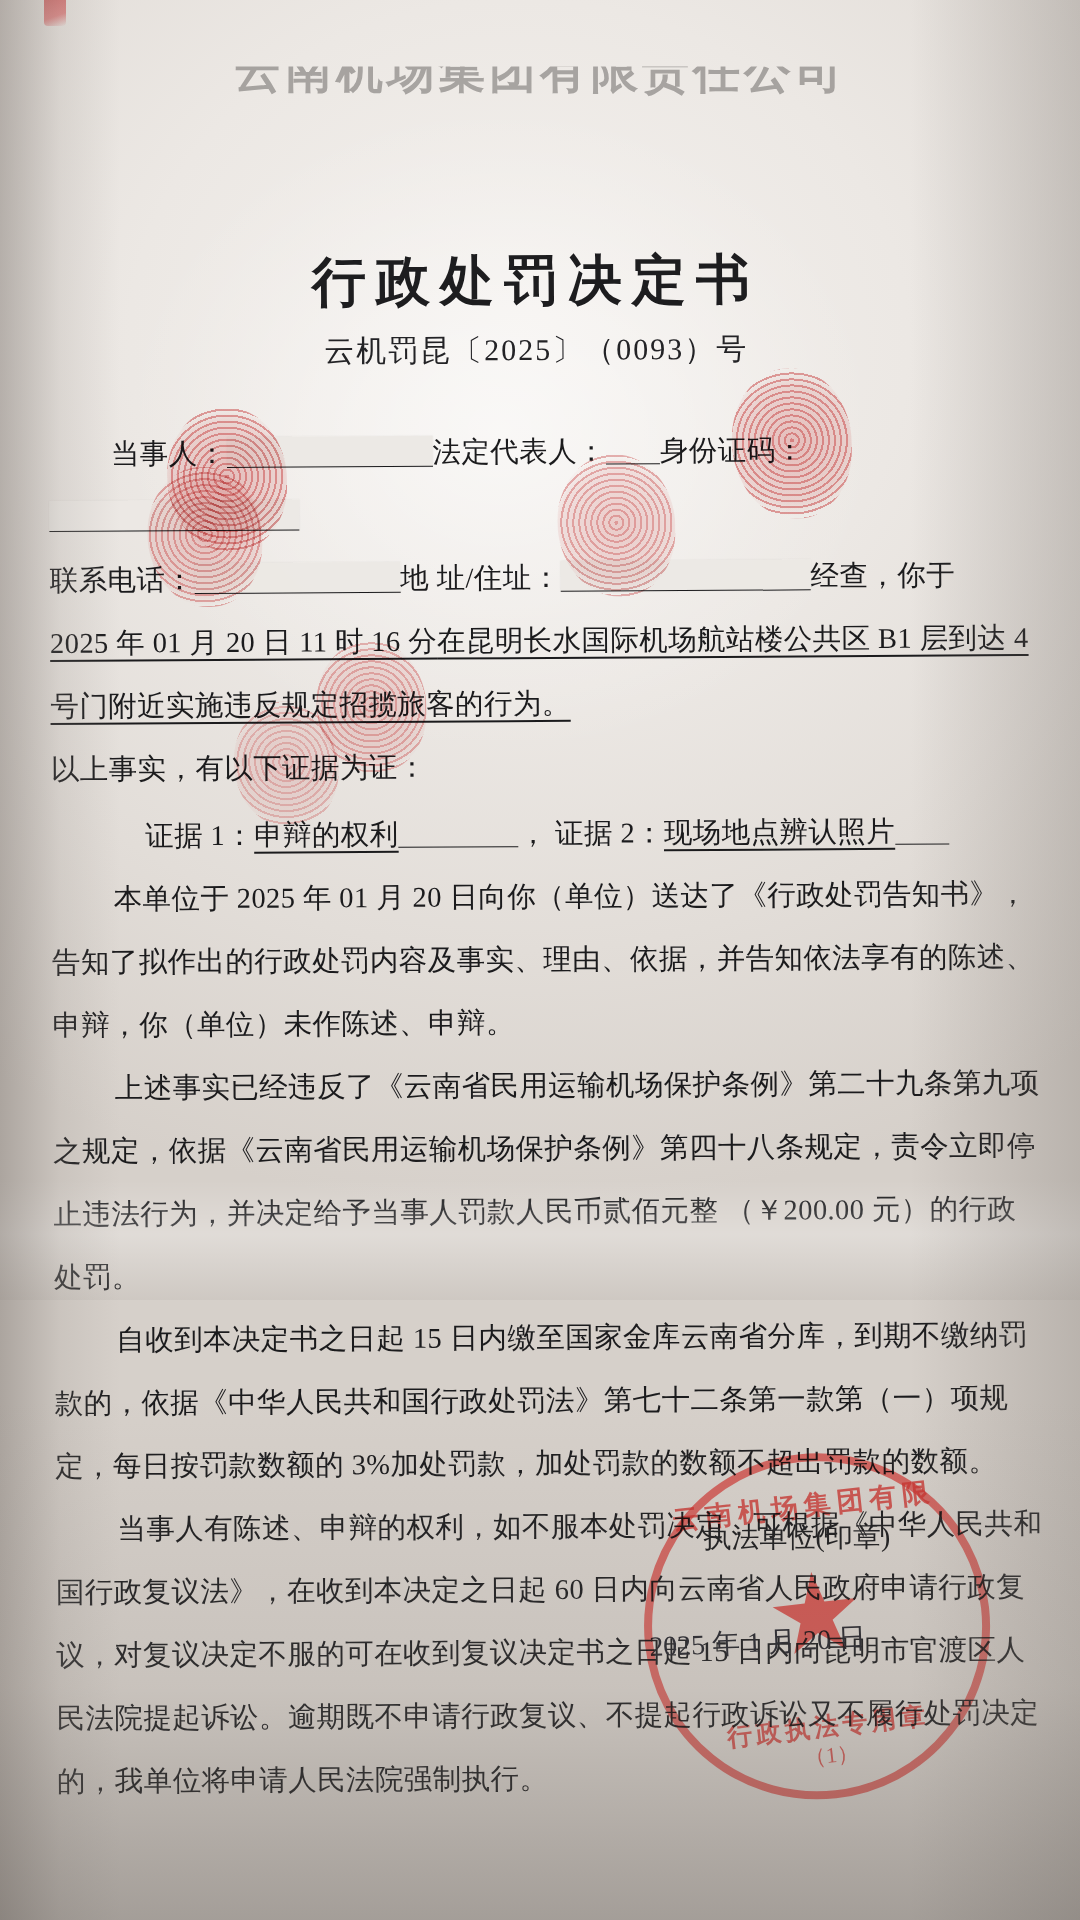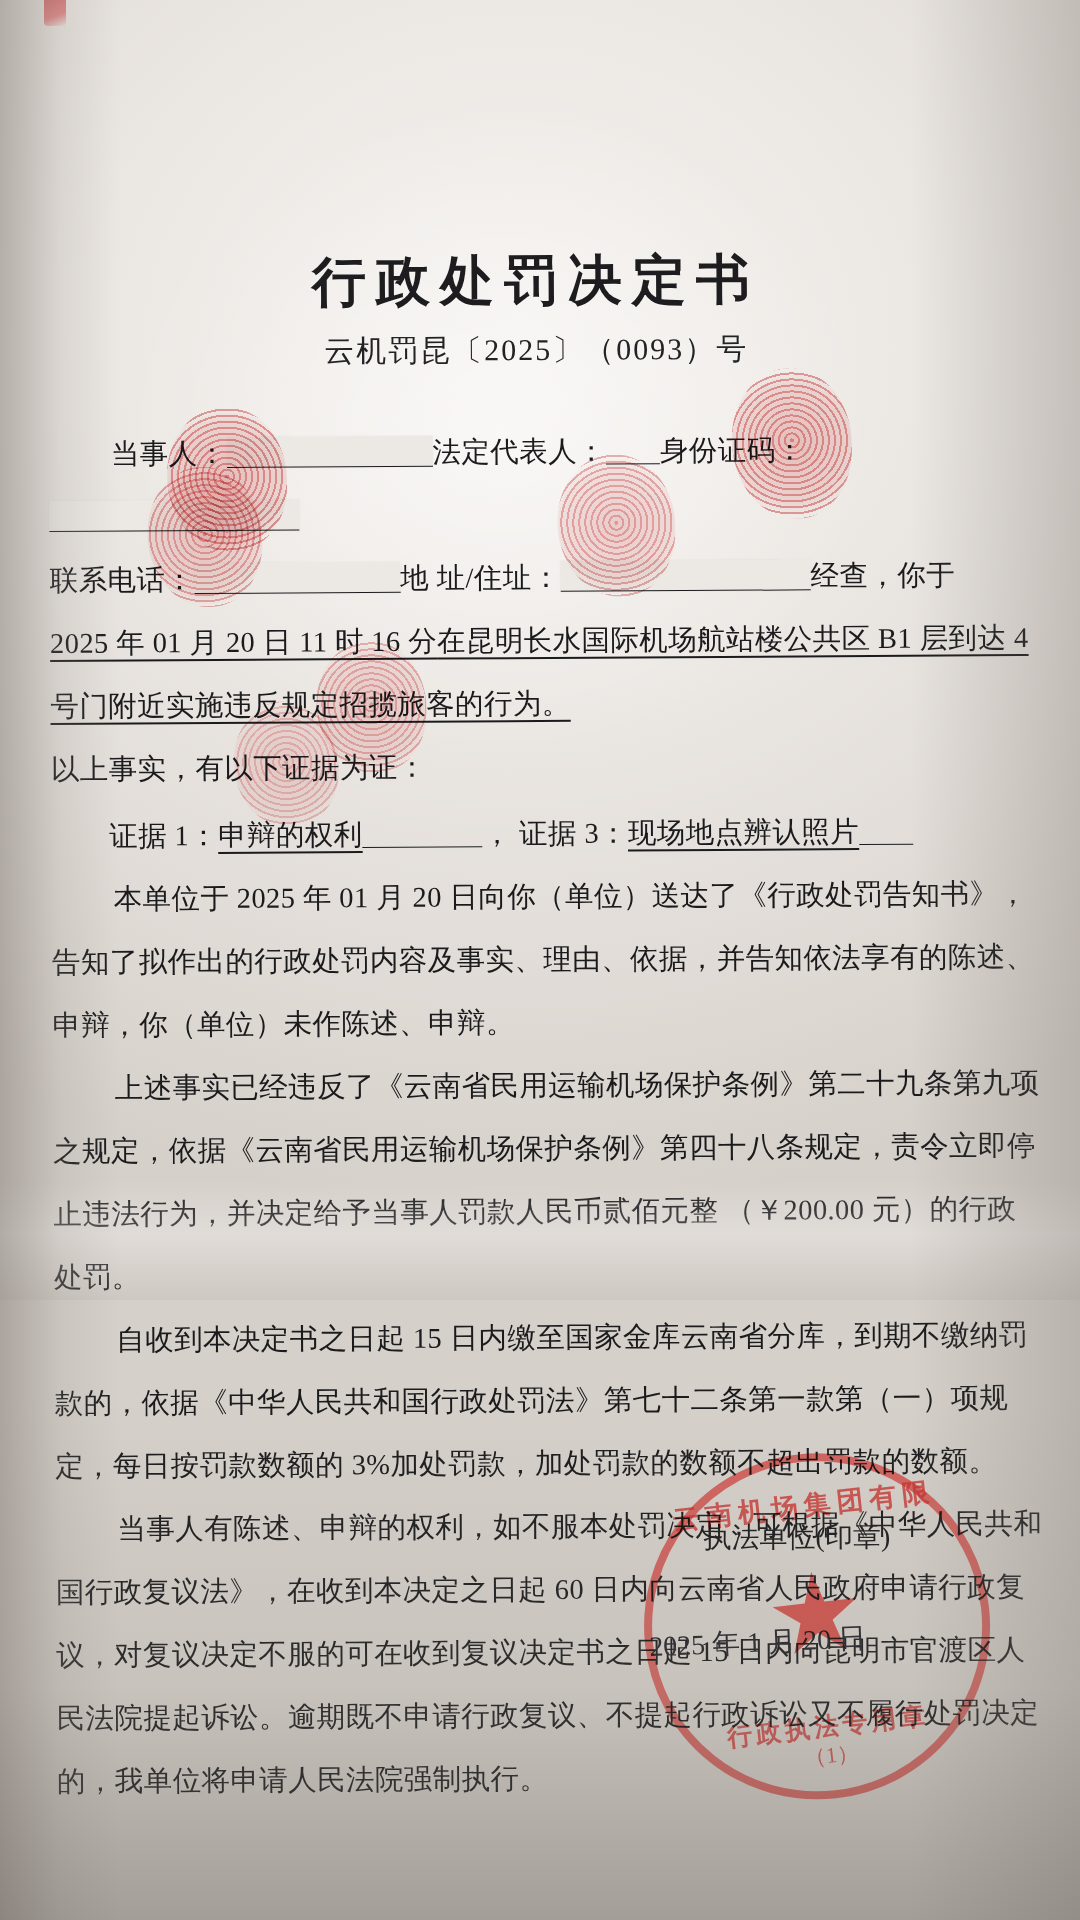--- a/index.html
+++ b/index.html
@@ -212,20 +212,21 @@
   }
 </style>
 </head>
 <body>
 
 <div class="page">
   <div class="paper"></div>
   <div class="glare"></div>
 
   <div class="top-corner"></div>
+  <div class="top-header">云南机场集团有限责任公司</div>
 
   <div class="content">
 
     <div class="doc-title">行政处罚决定书</div>
     <div class="doc-number">云机罚昆〔2025〕（0093）号</div>
 
     <div class="body-text">
 
       <div class="p">
         <span style="margin-left:62px">当事人：</span><span class="redact w2"></span><span>法定代表人：</span><span class="blank s"></span><span>身份证码：</span><span class="redact w3"></span>
@@ -235,22 +236,22 @@
         <span>联系电话：</span><span class="redact w2"></span><span>地  址/住址：</span><span class="redact w3"></span><span>经查，你于</span>
       </div>
 
       <div class="p ul">
         <span>2025 年 01 月 20 日 11 时 16 分</span><span>在昆明长水国际机场航站楼公共区 B1 层到达 4 号门附近实施违反规定招揽旅客的行为。</span>
       </div>
 
       <div class="p" style="display:inline-block">以上事实，有以下证据为证：</div>
 
       <div class="p" style="margin-top:4px">
-        <span style="margin-left:58px">证据 1：</span><span class="ul">申辩的权利</span><span class="blank m"></span>，
-        <span>证据 3：</span><span class="ul">现场地点辨认照片</span><span class="blank s"></span>
+        <span style="margin-left:94px">证据 1：</span><span class="ul">申辩的权利</span><span class="blank m"></span>，
+        <span>证据 2：</span><span class="ul">现场地点辨认照片</span><span class="blank s"></span>
       </div>
 
       <div class="p indent">本单位于 2025 年 01 月 20 日向你（单位）送达了《行政处罚告知书》，告知了拟作出的行政处罚内容及事实、理由、依据，并告知依法享有的陈述、申辩，你（单位）未作陈述、申辩。</div>
 
       <div class="p indent">上述事实已经违反了《云南省民用运输机场保护条例》第二十九条第九项之规定，依据《云南省民用运输机场保护条例》第四十八条规定，责令立即停止违法行为，并决定给予当事人罚款人民币贰佰元整 （￥200.00 元）的行政处罚。</div>
 
       <div class="p indent">自收到本决定书之日起 15 日内缴至国家金库云南省分库，到期不缴纳罚款的，依据《中华人民共和国行政处罚法》第七十二条第一款第（一）项规定，每日按罚款数额的 3%加处罚款，加处罚款的数额不超出罚款的数额。</div>
 
       <div class="p indent">当事人有陈述、申辩的权利，如不服本处罚决定，可根据《中华人民共和国行政复议法》，在收到本决定之日起 60 日内向云南省人民政府申请行政复议，对复议决定不服的可在收到复议决定书之日起 15 日内向昆明市官渡区人民法院提起诉讼。逾期既不申请行政复议、不提起行政诉讼又不履行处罚决定的，我单位将申请人民法院强制执行。</div>
     </div>

